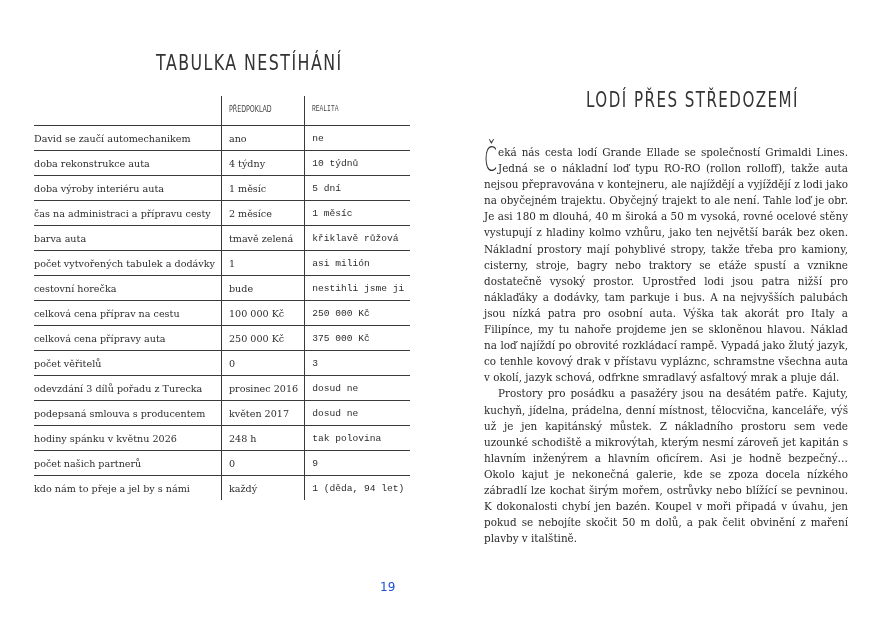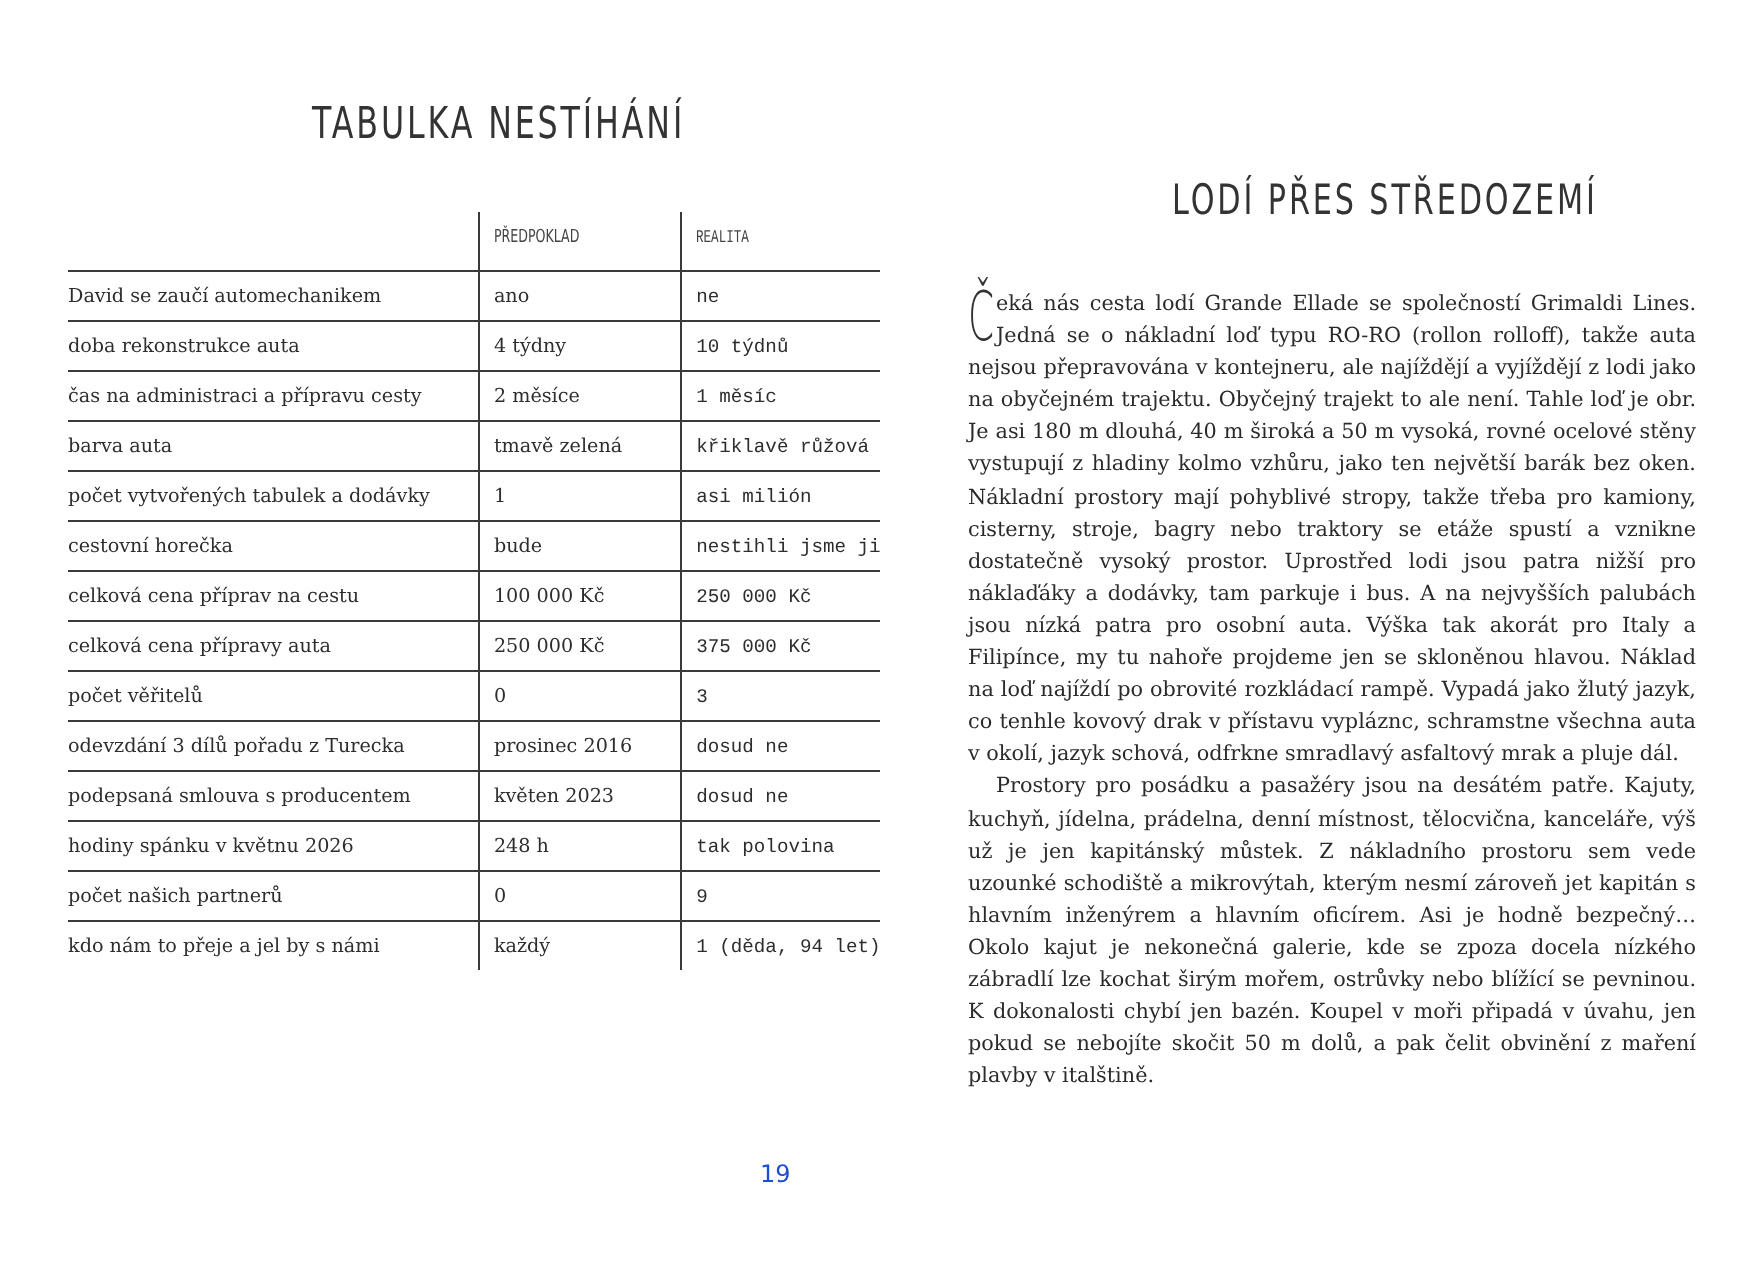--- a/index.html
+++ b/index.html
@@ -8,27 +8,27 @@
   .page { position: absolute; top: 0; height: 620px; background: #ffffff; }
   .page-left { left: 0; width: 440px; }
   .page-right { left: 440px; width: 440px; }
 
   .hand-title { font-family: "DejaVu Sans", sans-serif; font-weight: normal;
     text-transform: uppercase; letter-spacing: 2px; color: #333;
     transform: scaleX(0.72); transform-origin: left center; white-space: nowrap; }
 
   .left-title { position: absolute; left: 156px; top: 50px; font-size: 22px; }
 
-  .tbl { position: absolute; left: 34px; top: 106px; width: 330px; border-collapse: collapse;
+  .tbl { position: absolute; left: 34px; top: 96px; width: 330px; border-collapse: collapse;
     font-size: 9.6px; }
   .tbl th { font-family: "DejaVu Sans", sans-serif; font-weight: normal; font-size: 9px;
     text-transform: uppercase; color: #444; text-align: left; padding: 6px 6px 9px 7px;
     height: 14px; }
   .tbl th .hw { display: inline-block; transform: scaleX(0.7); transform-origin: left center; }
-  .tbl td { height: 24px; padding: 0 24px 0 7px; border-top: 1.3px solid #3a3a3a; white-space: nowrap; color: #2d2d2d; }
+  .tbl td { height: 24px; padding: 0 6px 0 7px; border-top: 1.3px solid #3a3a3a; white-space: nowrap; color: #2d2d2d; }
   .tbl td.c0 { width: 186px; padding-left: 0; }
   .tbl td.c1, .tbl th.c1 { width: 70px; border-left: 1.2px solid #3a3a3a; }
   .tbl td.c2, .tbl th.c2 { border-left: 1.2px solid #3a3a3a; font-family: Liberation Mono, monospace; }
   .tbl th.c0 { width: 186px; padding-left: 0; }
 
   .right-title { position: absolute; left: 586px; top: 88px; font-size: 21px; }
   .right-title-wrap { position: absolute; left: 0; top: 0; }
 
   .body-text { position: absolute; left: 484px; top: 144px; width: 364px;
     font-size: 10.4px; line-height: 16.1px; text-align: justify; color: #2a2a2a; }
@@ -61,20 +61,25 @@
           <td class="c0">David se zaučí automechanikem</td>
           <td class="c1">ano</td>
           <td class="c2">ne</td>
         </tr>
         <tr>
           <td class="c0">doba rekonstrukce auta</td>
           <td class="c1">4 týdny</td>
           <td class="c2">10 týdnů</td>
         </tr>
         <tr>
+          <td class="c0">doba výroby interiéru auta</td>
+          <td class="c1">1 měsíc</td>
+          <td class="c2">5 dní</td>
+        </tr>
+        <tr>
           <td class="c0">čas na administraci a přípravu cesty</td>
           <td class="c1">2 měsíce</td>
           <td class="c2">1 měsíc</td>
         </tr>
         <tr>
           <td class="c0">barva auta</td>
           <td class="c1">tmavě zelená</td>
           <td class="c2">křiklavě růžová</td>
         </tr>
         <tr>
@@ -102,21 +107,21 @@
           <td class="c1">0</td>
           <td class="c2">3</td>
         </tr>
         <tr>
           <td class="c0">odevzdání 3 dílů pořadu z Turecka</td>
           <td class="c1">prosinec 2016</td>
           <td class="c2">dosud ne</td>
         </tr>
         <tr>
           <td class="c0">podepsaná smlouva s producentem</td>
-          <td class="c1">květen 2023</td>
+          <td class="c1">květen 2017</td>
           <td class="c2">dosud ne</td>
         </tr>
         <tr>
           <td class="c0">hodiny spánku v květnu 2026</td>
           <td class="c1">248 h</td>
           <td class="c2">tak polovina</td>
         </tr>
         <tr>
           <td class="c0">počet našich partnerů</td>
           <td class="c1">0</td>

